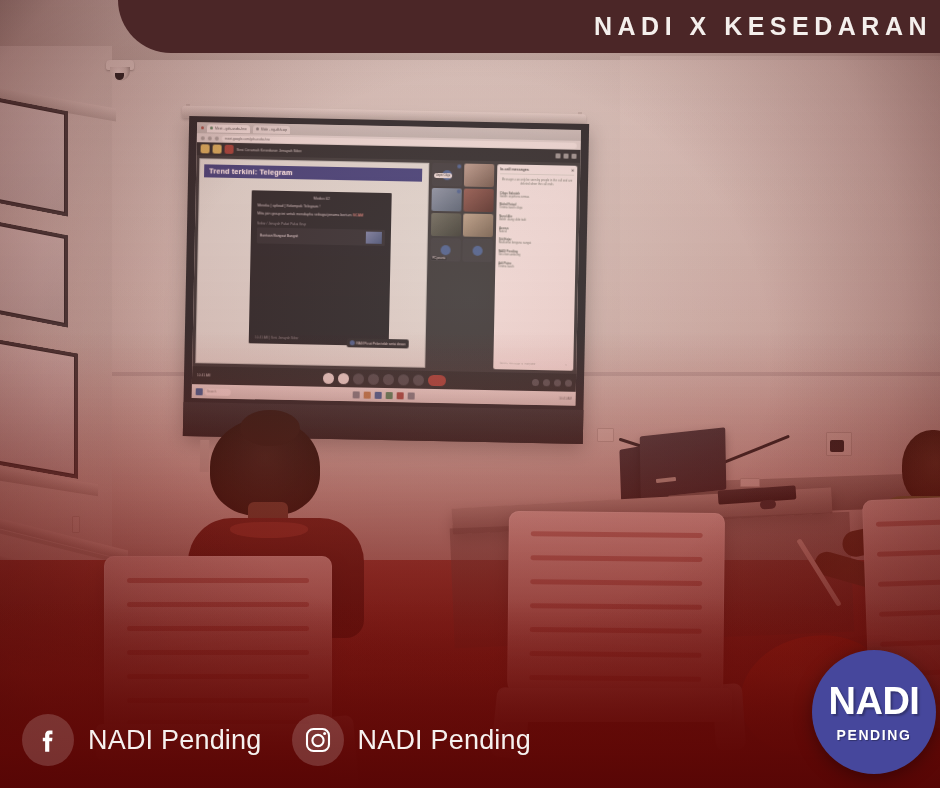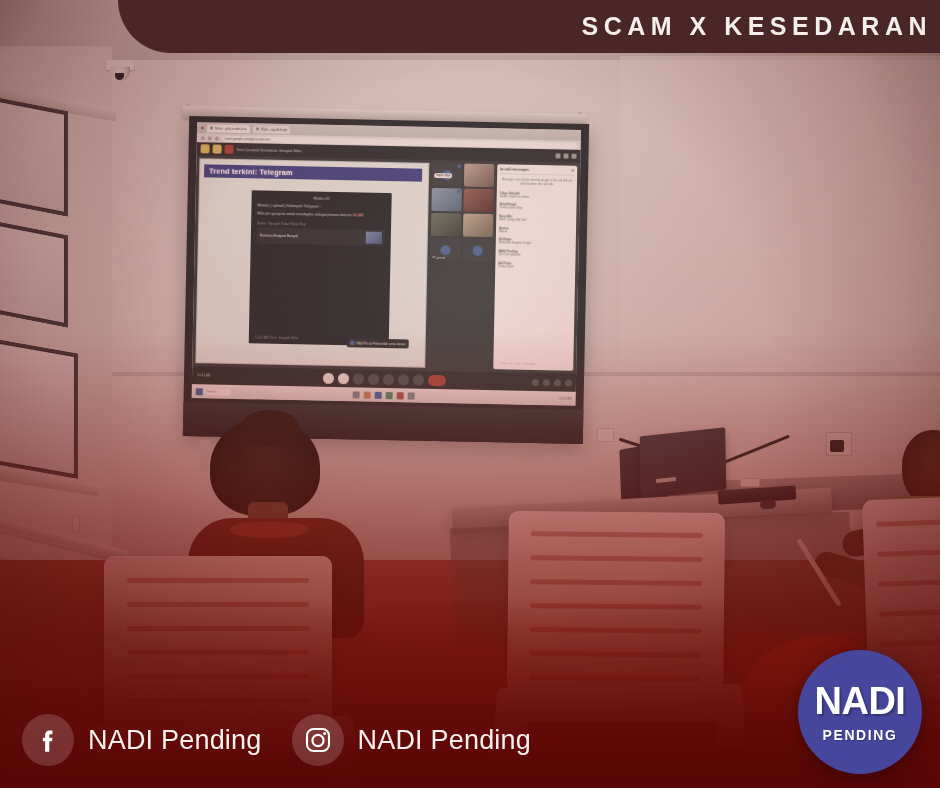--- a/index.html
+++ b/index.html
@@ -531,21 +531,21 @@
   .social-label {
     color:#f6f1ef;
     font-size:27px;
     font-weight:400;
     letter-spacing:.2px;
     white-space:nowrap;
   }
 
   
   .badge {
-    position:absolute; right:18px; bottom:14px;
+    position:absolute; right:4px; bottom:14px;
     width:124px; height:124px; border-radius:50%;
     background:#46479c;
     display:flex; flex-direction:column; align-items:center; justify-content:center;
     z-index:31;
     box-shadow:0 4px 18px rgba(0,0,0,.35);
   }
   .badge-main {
     color:#ffffff; font-size:38px; font-weight:700;
     letter-spacing:-.5px; line-height:1;
     text-shadow:2px 2px 2px rgba(0,0,0,.28);
@@ -852,21 +852,21 @@
       <div class="chair-seat"></div>
     </div>
 
     <div class="grade2"></div>
     <div class="grade"></div>
     <div class="vignette"></div>
     <div class="bottom-fade"></div>
   </div>
 
   <div class="banner">
-    <span class="banner-title">SCAM X KESEDARAN</span>
+    <span class="banner-title">NADI X KESEDARAN</span>
   </div>
 
   <div class="footer">
 
     <div class="social">
       <span class="social-icon">
         <svg width="34" height="34" viewBox="0 0 32 32" aria-hidden="true">
           <path fill="#ffffff" d="M20.2 10.6h-2.1c-0.6 0-0.9 0.4-0.9 1v2.2h3l-0.4 3.4h-2.6V27h-3.9v-9.8h-2.2v-3.4h2.2v-2.6c0-2.5 1.5-4.2 4.2-4.2h2.7v3.6z"></path>
         </svg>
       </span>

